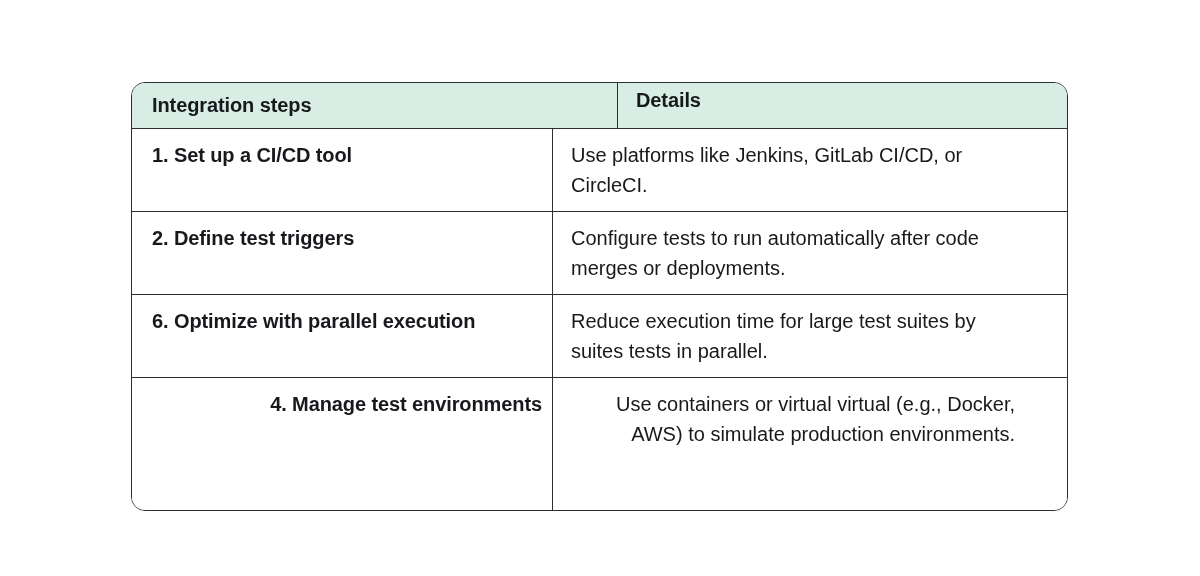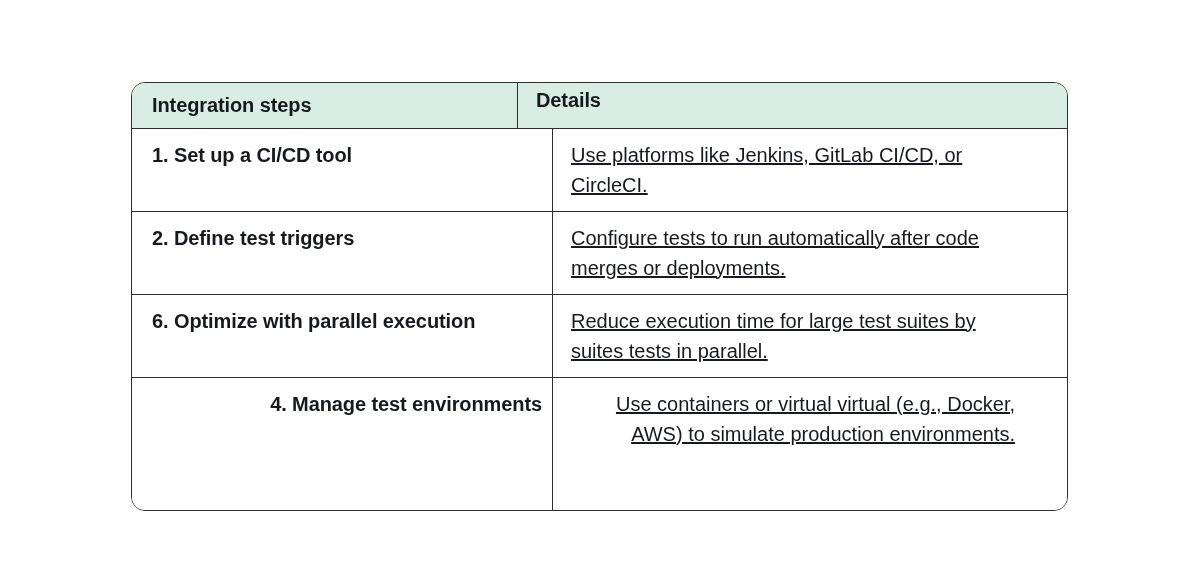--- a/index.html
+++ b/index.html
@@ -37,21 +37,21 @@
   .hcell {
     display: flex;
     align-items: center;
     font-weight: 700;
     font-size: 20px;
     line-height: 26px;
     letter-spacing: -0.1px;
     box-sizing: border-box;
   }
   .hcell.c1 {
-    width: 386px;
+    width: 486px;
     padding: 2px 18px 2px 20px;
     border-right: 1.4px solid var(--border, #2a2e31);
   }
   .hcell.c2 {
     flex: 1;
     padding: 2px 20px 12px 18px;
   }
   .row {
     display: flex;
     min-height: 75.5px;
@@ -73,21 +73,20 @@
     width: 421px;
     padding: 11px 10px 21px 20px;
     border-right: 1.4px solid var(--border, #2a2e31);
     font-weight: 700;
     letter-spacing: -0.1px;
   }
   .cell.details {
     flex: 1;
     padding: 11px 52px 11px 18px;
     font-weight: 400;
-    text-decoration: underline;
   }
 </style>
 </head>
 <body>
 
 <div class="canvas">
   <div class="tbl">
     <div class="hrow">
       <div class="hcell c1">Integration steps</div>
       <div class="hcell c2">Details</div>

